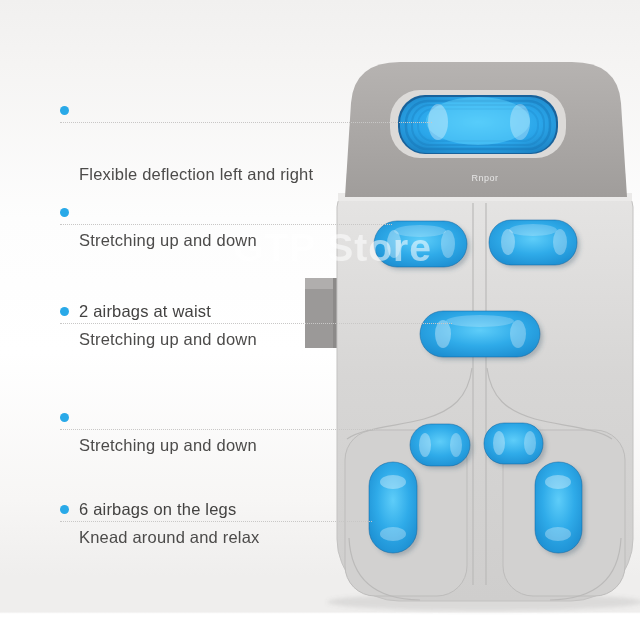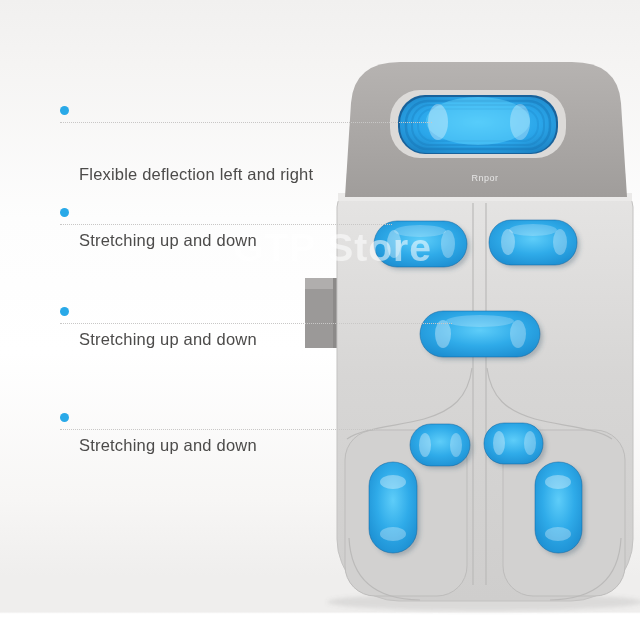--- a/index.html
+++ b/index.html
@@ -155,27 +155,36 @@
     <div class="ann-head">
       <span class="dot"></span>
     </div>
     <div class="ann-line" style="top:23px;width:332px;"></div>
     <div class="ann-sub" style="top:30px;">Stretching up and down</div>
   </div>
 
   <div class="ann" style="top:300px;">
     <div class="ann-head">
       <span class="dot"></span>
+      <span class="ann-title">2 airbags at waist</span>
     </div>
     <div class="ann-line" style="top:23px;width:392px;"></div>
     <div class="ann-sub" style="top:30px;">Stretching up and down</div>
   </div>
 
   <div class="ann" style="top:406px;">
     <div class="ann-head">
       <span class="dot"></span>
     </div>
     <div class="ann-line" style="top:23px;width:352px;"></div>
     <div class="ann-sub" style="top:30px;">Stretching up and down</div>
   </div>
 
+  <div class="ann" style="top:498px;">
+    <div class="ann-head">
+      <span class="dot"></span>
+      <span class="ann-title">6 airbags on the legs</span>
+    </div>
+    <div class="ann-line" style="top:23px;width:312px;"></div>
+    <div class="ann-sub" style="top:30px;">Knead around and relax</div>
+  </div>
 
 </div>
 
 </body></html>

